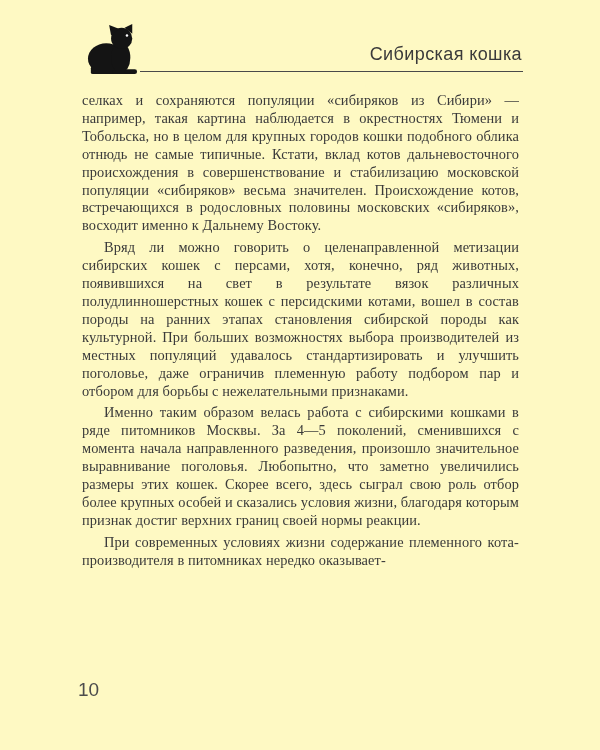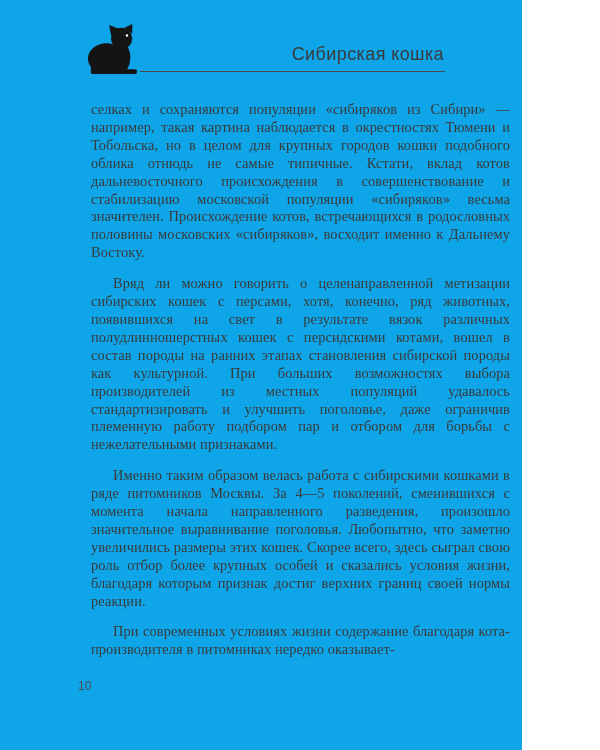--- a/index.html
+++ b/index.html
@@ -2,23 +2,23 @@
 <html><head>
 <meta charset="utf-8">
 <style>
   html, body {
     margin: 0;
     padding: 0;
     background: #ffffff;
   }
   .page {
     position: relative;
-    width: 522px;
+    width: 600px;
     height: 750px;
-    background: #0ea5e9;
+    background: #fef9c3;
     overflow: hidden;
   }
   .cat-logo {
     position: absolute;
     left: 84px;
     top: 24px;
     width: 58px;
     height: 52px;
   }
   .header-title {
@@ -46,32 +46,32 @@
     top: 88px;
     width: 445px;
     font-family: "Liberation Serif", "DejaVu Serif", serif;
     font-size: 14.4px;
     line-height: 17.9px;
     letter-spacing: 0.1px;
     color: #3a3a3a;
     text-align: justify;
   }
   .body-text p {
-    margin: 13px;
+    margin: 4px;
     padding: 0;
   }
   .body-text p.indent {
     text-indent: 22px;
   }
   .page-number {
     position: absolute;
     left: 78px;
     top: 679px;
     font-family: "Liberation Sans", sans-serif;
-    font-size: 12px;
+    font-size: 19px;
     color: #4c4c4c;
   }
 </style>
 </head>
 <body>
 
 <div class="page">
 
   <svg class="cat-logo" viewBox="0 0 60 54" xmlns="http://www.w3.org/2000/svg" aria-hidden="true">
     <g fill="#141414">
@@ -97,18 +97,18 @@
   </svg>
 
   <div class="header-title">Сибирская кошка</div>
 
   <div class="header-rule"></div>
 
   <div class="body-text">
     <p>селках и сохраняются популяции «сибиряков из Сибири» — например, такая картина наблюдается в окрестностях Тюмени и Тобольска, но в целом для крупных городов кошки подобного облика отнюдь не самые типичные. Кстати, вклад котов дальневосточного происхождения в совершенствование и стабилизацию московской популяции «сибиряков» весьма значителен. Происхождение котов, встречающихся в родословных половины московских «сибиряков», восходит именно к Дальнему Востоку.</p>
     <p class="indent">Вряд ли можно говорить о целенаправленной метизации сибирских кошек с персами, хотя, конечно, ряд животных, появившихся на свет в результате вязок различных полудлинношерстных кошек с персидскими котами, вошел в состав породы на ранних этапах становления сибирской породы как культурной. При больших возможностях выбора производителей из местных популяций удавалось стандартизировать и улучшить поголовье, даже ограничив племенную работу подбором пар и отбором для борьбы с нежелательными признаками.</p>
     <p class="indent">Именно таким образом велась работа с сибирскими кошками в ряде питомников Москвы. За 4—5 поколений, сменившихся с момента начала направленного разведения, произошло значительное выравнивание поголовья. Любопытно, что заметно увеличились размеры этих кошек. Скорее всего, здесь сыграл свою роль отбор более крупных особей и сказались условия жизни, благодаря которым признак достиг верхних границ своей нормы реакции.</p>
-    <p class="indent">При современных условиях жизни содержание благодаря кота-производителя в питомниках нередко оказывает-</p>
+    <p class="indent">При современных условиях жизни содержание племенного кота-производителя в питомниках нередко оказывает-</p>
   </div>
 
   <div class="page-number">10</div>
 
 </div>
 
 </body></html>

